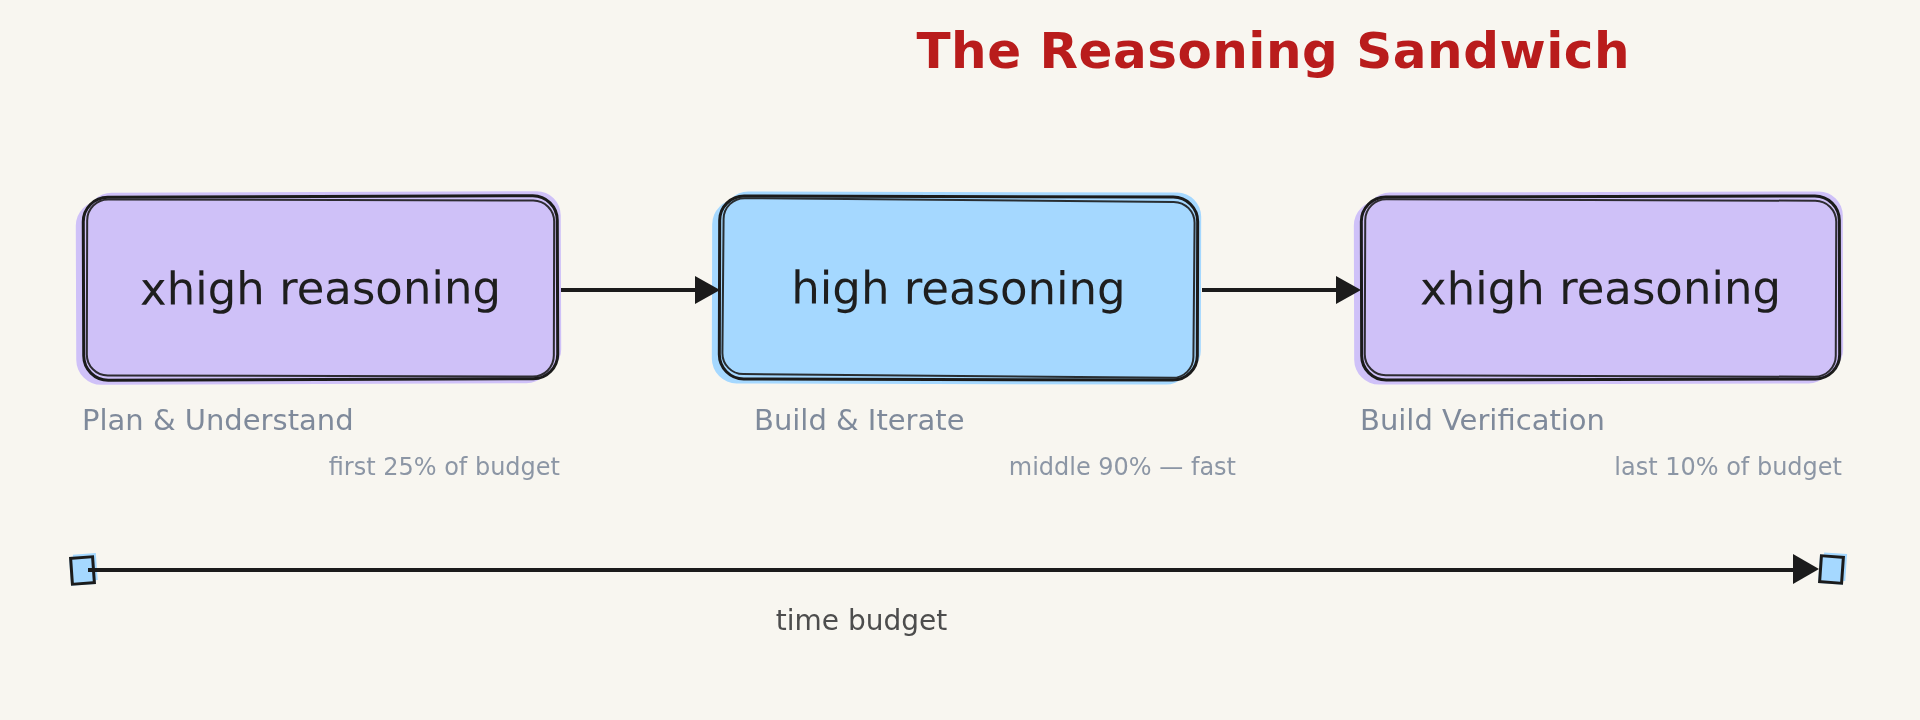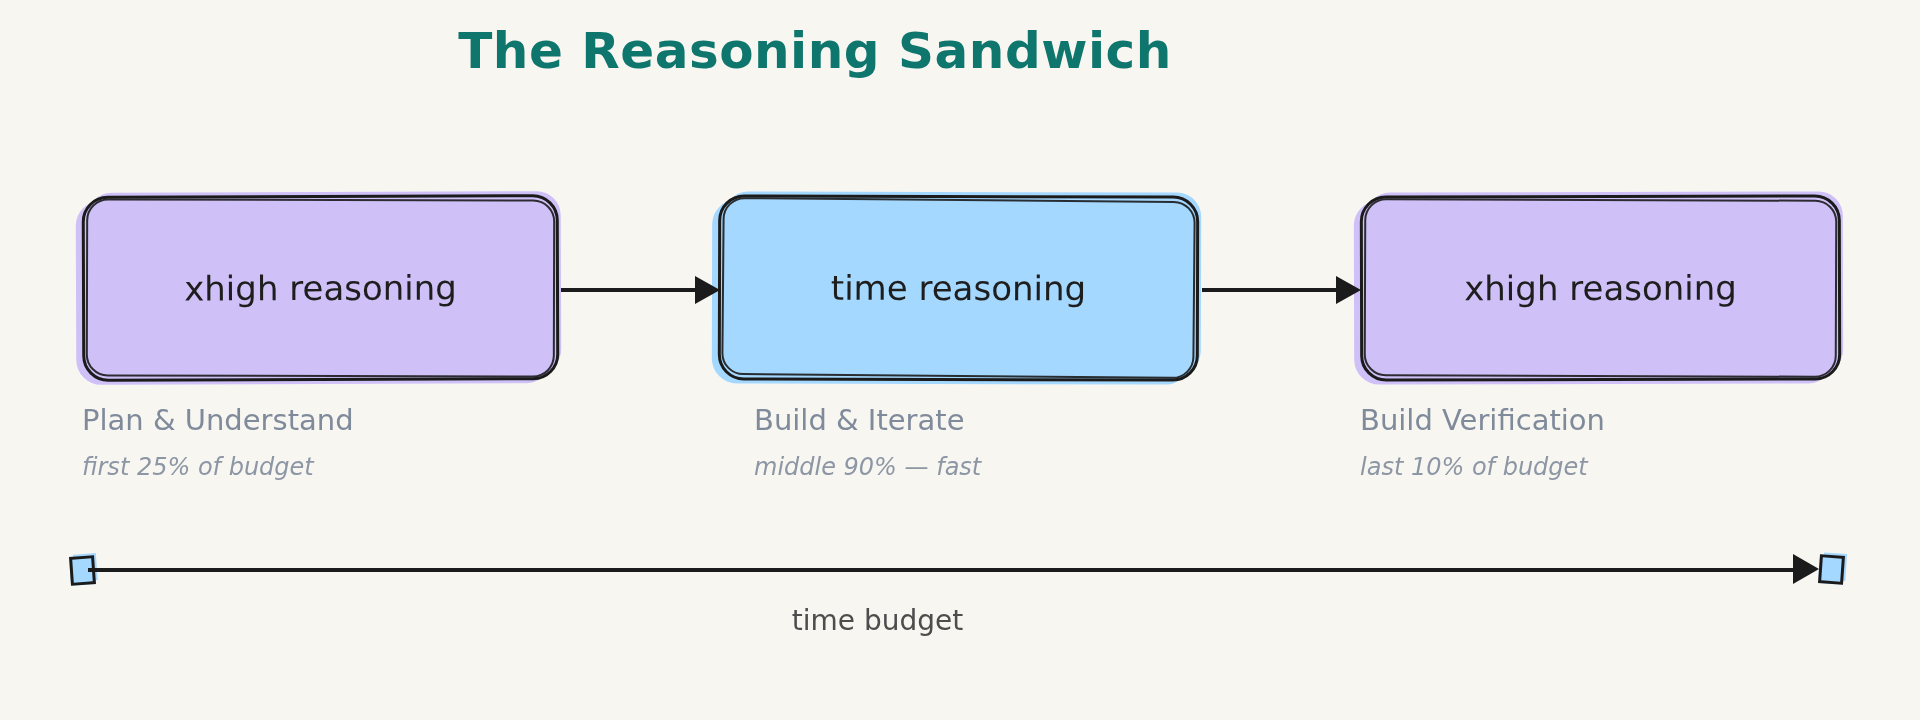--- a/index.html
+++ b/index.html
@@ -2,43 +2,43 @@
 <html><head>
 <meta charset="utf-8">
 <style>
   html,body{margin:0;padding:0;overflow:hidden;}
   body{
     width:1920px;height:720px;position:relative;
     background:var(--bg,#f8f6f0);
     font-family:"DejaVu Sans", sans-serif;
   }
   .title{
-    position:absolute;top:22px;left:0;width:1630px;text-align:center;
-    font-size:50px;font-weight:700;color:#0f766e;letter-spacing:0.5px;
+    position:absolute;top:22px;left:0;width:1630px;text-align:right;
+    font-size:50px;font-weight:700;color:#b91c1c;letter-spacing:0.5px;
   }
   
   .stage-box{
     position:absolute;top:195px;height:180px;
     background:var(--fill,#ccc);
     border:3.5px solid var(--stroke,#1b1b1b);
     border-radius:26px;
     display:flex;align-items:center;justify-content:center;
     box-shadow:-7px 4px 0 -1px var(--fill,#ccc), 4px -5px 0 -2px var(--fill,#ccc);
   }
   .stage-box::after{
     content:"";position:absolute;inset:1px;border:2px solid var(--stroke,#1b1b1b);
     border-radius:22px;transform:rotate(0.35deg);pointer-events:none;opacity:.9;
   }
   .box1{left:82px;width:471px;transform:rotate(-0.2deg);}
   .box2{left:718px;width:475px;transform:rotate(0.15deg);}
   .box3{left:1360px;width:475px;transform:rotate(-0.15deg);}
-  .box-label{font-size:34px;color:var(--box-text,#1e1e1e);}
+  .box-label{font-size:45px;color:var(--box-text,#1e1e1e);}
 
   .caption{position:absolute;top:403px;text-align:left;font-size:29px;color:var(--caption,#7f8a9b);}
-  .subcaption{position:absolute;top:453px;text-align:left;font-size:24px;color:var(--subcaption,#8c96a5);font-style:italic;}
+  .subcaption{position:absolute;top:453px;text-align:right;font-size:24px;color:var(--subcaption,#8c96a5);}
   .cap1{left:82px;width:478px;}
   .cap2{left:754px;width:482px;}
   .cap3{left:1360px;width:482px;}
 
   
   .connector{position:absolute;top:288px;height:4px;background:var(--stroke,#1b1b1b);}
   .conn1{left:561px;width:134px;}
   .conn2{left:1202px;width:134px;}
   .arrowhead{
     position:absolute;right:-25px;top:-12px;width:0;height:0;
@@ -53,32 +53,32 @@
     border-left:26px solid var(--stroke,#1b1b1b);
     border-top:15px solid transparent;border-bottom:15px solid transparent;
   }
   .endpoint{
     position:absolute;width:19px;height:23px;
     border:3.5px solid var(--stroke,#1b1b1b);
     background:var(--fill,#a5d8ff);
   }
   .endpoint-left{left:70px;top:556px;transform:rotate(-4deg);box-shadow:3px -3px 0 -1px var(--fill,#a5d8ff);}
   .endpoint-right{left:1819px;top:555px;transform:rotate(4deg);box-shadow:3px -3px 0 -1px var(--fill,#a5d8ff);}
-  .timeline-label{position:absolute;top:604px;left:0;width:1723px;text-align:center;font-size:28px;color:var(--tl-label,#4d4d4d);padding-left:16px;}
+  .timeline-label{position:absolute;top:604px;left:0;width:1723px;text-align:center;font-size:28px;color:var(--tl-label,#4d4d4d);}
 </style>
 </head>
 <body style="--bg: #f8f6f0; --stroke: #1b1b1b; --box-text: #1e1e1e; --caption: #7f8a9b; --subcaption: #8c96a5; --tl-label: #4d4d4d;">
 
 <div class="title">The Reasoning Sandwich</div>
 
 <div class="stage-box box1" style="--fill: #cfc1f8;">
   <span class="box-label">xhigh reasoning</span>
 </div>
 <div class="stage-box box2" style="--fill: #a5d8ff;">
-  <span class="box-label">time reasoning</span>
+  <span class="box-label">high reasoning</span>
 </div>
 <div class="stage-box box3" style="--fill: #cfc1f8;">
   <span class="box-label">xhigh reasoning</span>
 </div>
 
 <div class="connector conn1">
   <span class="arrowhead"></span>
 </div>
 <div class="connector conn2">
   <span class="arrowhead"></span>

